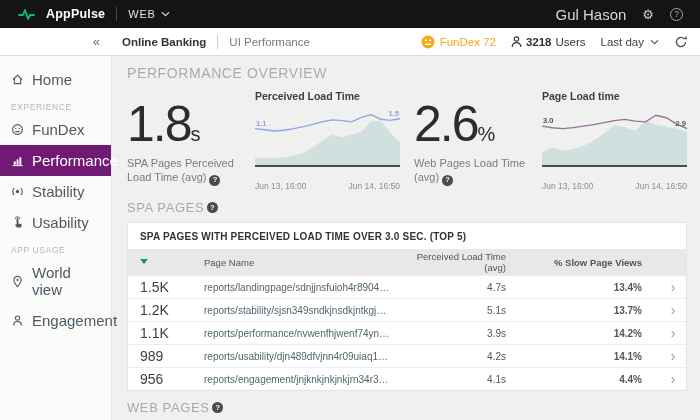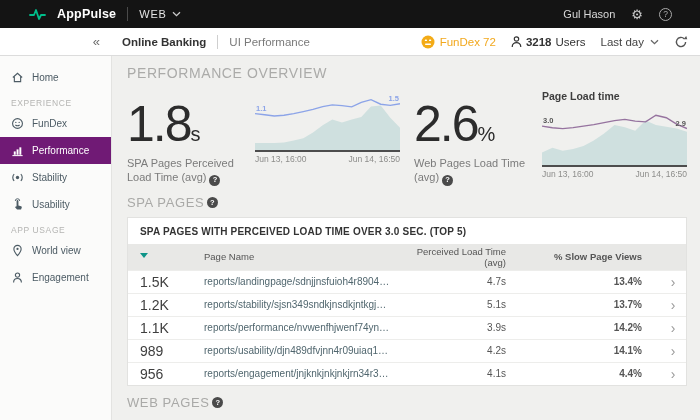--- a/index.html
+++ b/index.html
@@ -1,28 +1,28 @@
 <!DOCTYPE html>
 <html><head>
 <meta charset="utf-8">
 <style>
   * { margin:0; padding:0; box-sizing:border-box; }
   html,body { width:700px; height:420px; overflow:hidden;
     font-family:"Liberation Sans", sans-serif; background:#f0f0ee; }
 
   
   .topbar { height:28px; background:#141414; display:flex; align-items:center;
-    padding:0 28px; gap:9px; }
+    padding:0 17px; gap:9px; }
   .logo-mark { display:flex; align-items:center; }
   .app-name { color:#fff; font-size:12.5px; font-weight:bold; letter-spacing:.2px; }
   .top-div { width:1px; height:14px; background:#4a4a4a; margin:0 2px; }
   .nav-web { color:#e4e4e4; font-size:11px; letter-spacing:.8px; display:flex;
     align-items:center; gap:5px; cursor:pointer; }
   .topbar-right { margin-left:auto; display:flex; align-items:center; gap:16px; }
-  .user-name { color:#d8d8d8; font-size:11px; }
+  .user-name { color:#d8d8d8; font-size:15px; }
   .gear { color:#c9c9c9; font-size:13px; line-height:1; cursor:pointer; }
   .qmark-outline { width:13px; height:13px; border:1px solid #a9a9a9; border-radius:50%;
     color:#a9a9a9; font-size:8.5px; display:flex; align-items:center;
     justify-content:center; cursor:pointer; }
 
   
   .subbar { height:28px; background:#ffffff; border-bottom:1px solid #dcdcdc;
     display:flex; align-items:center; }
   .collapse-btn { width:112px; flex:none; text-align:right; padding-right:12px;
     color:#6b6b6b; font-size:13px; cursor:pointer; }
@@ -37,21 +37,21 @@
     color:#333; cursor:pointer; }
   .users-count { font-weight:bold; }
   .range-select { display:flex; align-items:center; gap:6px; font-size:11.5px;
     color:#444; cursor:pointer; }
 
   
   .layout { display:flex; height:364px; }
   .sidebar { width:112px; flex:none; background:#fbfbfa; border-right:1px solid #e3e3e1;
     padding-top:8px; }
   .side-item { display:flex; align-items:center; gap:8px; padding:7px 11px;
-    font-size:10px; color:#4c5b64; cursor:pointer; }
+    font-size:15px; color:#4c5b64; cursor:pointer; }
   .side-item svg { flex:none; }
   .side-item.selected { background:#701a75; color:#ffffff; }
   .side-section { font-size:8.5px; color:#b5b5b3; letter-spacing:.6px;
     padding:7px 11px 2px; }
 
   .main { flex:1; padding:9px 13px 0 15px; overflow:hidden; }
   .overview-title { font-size:14px; font-weight:400; color:#ababa9;
     letter-spacing:.6px; margin-bottom:8px; }
 
   
@@ -64,21 +64,21 @@
   .kpi-caption { font-size:11px; color:#7b7b7b; margin-top:7px; line-height:1.35; }
   .help-dot { display:inline-flex; width:11px; height:11px; background:#4a4a4a;
     border-radius:50%; color:#fff; font-size:7.5px; font-weight:bold;
     align-items:center; justify-content:center; vertical-align:-1px;
     margin-left:3px; cursor:pointer; }
   .spark { flex:1; min-width:0; padding-top:1px; }
   .spark-title { font-size:10.5px; font-weight:bold; color:#3d3d3d; margin-bottom:3px; }
   .spark-plot { height:62px; }
   .spark-plot svg { display:block; }
   .spark-x { display:flex; justify-content:space-between; font-size:8.5px;
-    color:#8d8d8b; margin-top:2px; }
+    color:#8d8d8b; margin-top:14px; }
 
   
   .section-head { font-size:13px; color:#a9a9a7; letter-spacing:.6px; margin:9px 0 7px;
     display:flex; align-items:center; }
   .card { background:#fff; border:1px solid #e2e2e0; }
   .card-title { font-size:10px; font-weight:bold; color:#333; padding:8px 12px 7px;
     letter-spacing:.2px; }
   .thead { display:flex; align-items:center; background:#e8e8e6; color:#555;
     font-size:9.5px; min-height:26px; }
   .c-views { width:76px; flex:none; padding-left:12px; }
@@ -221,20 +221,21 @@
     <div class="overview-title">PERFORMANCE OVERVIEW</div>
 
     <div class="kpis">
 
       <div class="kpi-group">
         <div class="kpi-left">
           <div class="kpi-value"><span>1.8</span><span class="kpi-unit">s</span></div>
           <div class="kpi-caption"><span>SPA Pages Perceived Load Time (avg)</span><span class="help-dot">?</span></div>
         </div>
         <div class="spark">
+          <div class="spark-title">Perceived Load Time</div>
           <div class="spark-plot">
               <svg width="145" height="62" viewBox="0 0 145 62">
                 <polygon points="0,60 0.0,53.0 9.7,53.0 19.3,53.0 29.0,52.4 38.7,50.6 48.3,48.3 58.0,42.4 67.7,35.3 77.3,29.5 87.0,32.4 96.7,29.5 106.3,27.1 116.0,16.5 125.7,15.4 135.3,27.7 145.0,37.7 145,60" fill="#cfe0df"></polygon>
                 <polyline points="0.0,23.6 9.7,24.8 19.3,26.0 29.0,25.3 38.7,23.6 48.3,21.6 58.0,19.4 67.7,16.6 77.3,14.9 87.0,15.6 96.7,16.9 106.3,12.4 116.0,9.7 125.7,14.2 135.3,15.4 145.0,13.7" fill="none" stroke="#8ca4e8" stroke-width="1.4"></polyline>
                 <line x1="0" y1="61" x2="145" y2="61" stroke="#4d4d4d" stroke-width="2"></line>
                 <text x="1" y="20.572727272727274" text-anchor="start" font-size="7.5" font-weight="bold" fill="#8ca4e8">1.1</text>
                 <text x="144" y="10.66727272727273" text-anchor="end" font-size="7.5" font-weight="bold" fill="#8ca4e8">1.5</text>
               </svg>
             </div>
           <div class="spark-x">

